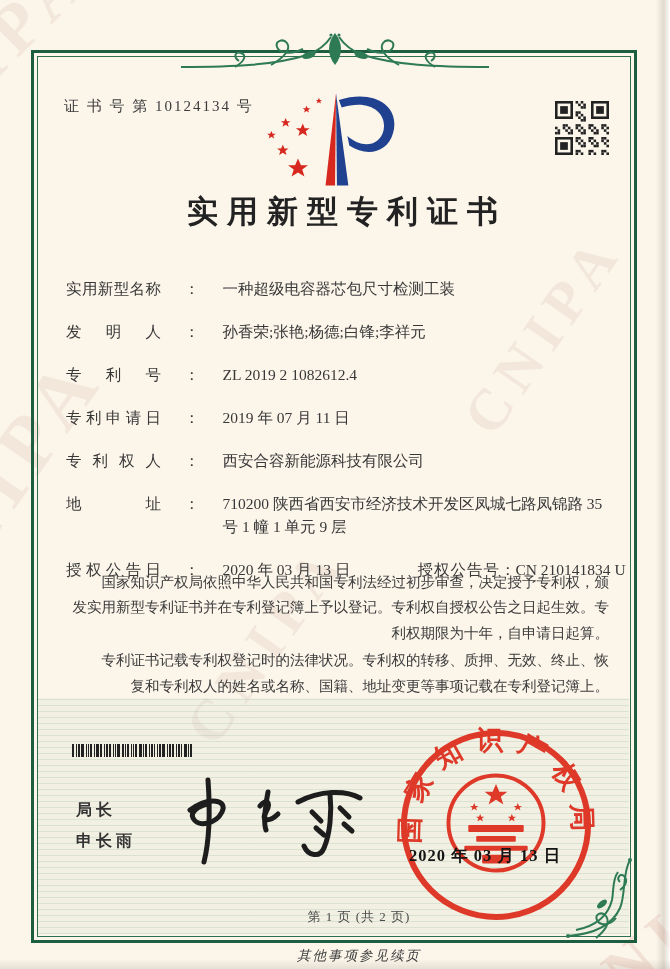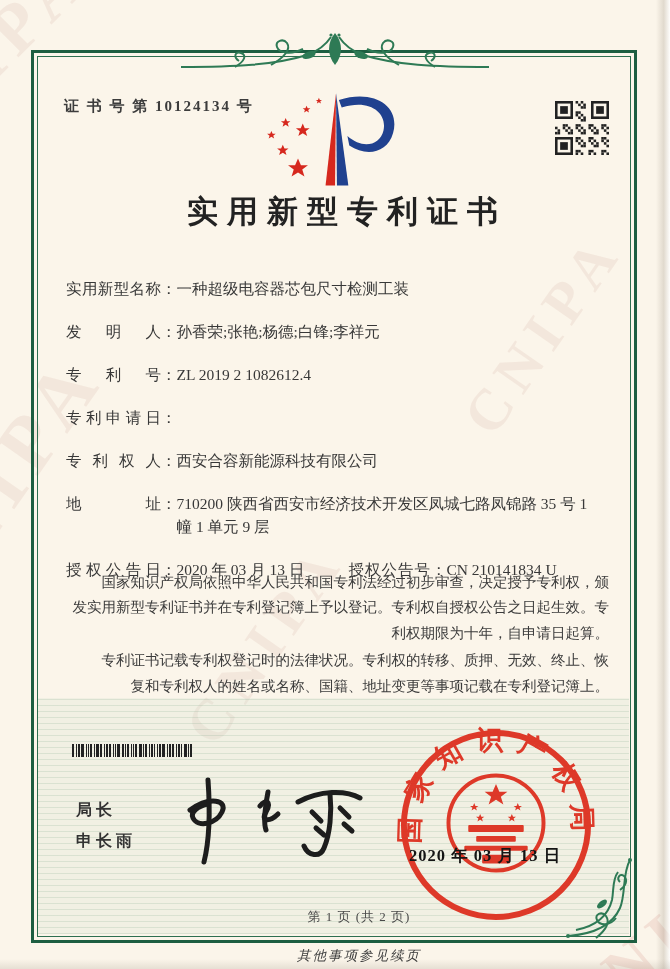--- a/index.html
+++ b/index.html
@@ -29,29 +29,29 @@
     border:1px solid #2e6f50;}
 
   .stripes{position:absolute;left:37px;top:698px;width:592px;height:236px;z-index:2;
     background:
       repeating-linear-gradient(0deg, rgba(96,150,115,0.16) 0px, rgba(96,150,115,0.16) 1px, rgba(255,255,255,0) 1px, rgba(255,255,255,0) 6px),
       rgba(205,225,205,0.22);}
 
   .flourish-top{position:absolute;left:50%;top:25px;transform:translateX(-50%);z-index:3;}
   .flourish-corner{position:absolute;left:566px;top:856px;z-index:3;}
 
-  .cert-no{position:absolute;left:64px;top:97px;font-size:15px;letter-spacing:2px;color:#3c3c3c;z-index:3;font-weight:bold;}
+  .cert-no{position:absolute;left:64px;top:97px;font-size:15px;letter-spacing:2px;color:#3c3c3c;z-index:3;}
   .logo{position:absolute;left:260px;top:90px;z-index:3;}
   .qr{position:absolute;left:555px;top:101px;z-index:3;}
 
   .title{position:absolute;left:12px;top:191px;width:670px;text-align:center;
     font-size:31px;font-weight:600;letter-spacing:9px;color:#222;z-index:3;}
 
   .fields{position:absolute;left:66px;top:277px;width:540px;font-size:15.5px;z-index:3;color:#383838;}
-  .frow{display:flex;margin-bottom:20px;line-height:23px;}
+  .frow{display:flex;margin-bottom:20px;line-height:23px;gap:23px;}
   .lbl{display:inline-block;width:95px;text-align:justify;text-align-last:justify;flex:0 0 95px;}
   .colon{flex:0 0 auto;}
   .val{flex:1 1 auto;max-width:425px;}
   .frow.grant .val{max-width:none;flex:0 0 auto;}
   .pair2{margin-left:44px;display:flex;}
   .pair2 .lbl{width:auto;flex:0 0 auto;text-align-last:auto;letter-spacing:1px;}
 
   .paras{position:absolute;left:63px;top:570px;width:546px;font-size:14.5px;
     line-height:1.75;color:#3b3b3b;z-index:3;text-align:right;}
   .paras p{margin:0 0 2px 0;text-indent:2em;}
@@ -246,20 +246,21 @@
       <span class="val">孙香荣;张艳;杨德;白锋;李祥元</span>
   </div>
   <div class="frow">
     <span class="lbl">专利号</span>
       <span class="colon">：</span>
       <span class="val">ZL 2019 2 1082612.4</span>
   </div>
   <div class="frow">
     <span class="lbl">专利申请日</span>
       <span class="colon">：</span>
+      <span class="val">2019 年 07 月 11 日</span>
   </div>
   <div class="frow">
     <span class="lbl">专利权人</span>
       <span class="colon">：</span>
       <span class="val">西安合容新能源科技有限公司</span>
   </div>
   <div class="frow">
     <span class="lbl">地址</span>
       <span class="colon">：</span>
       <span class="val">710200 陕西省西安市经济技术开发区凤城七路凤锦路 35 号 1 幢 1 单元 9 层</span>

